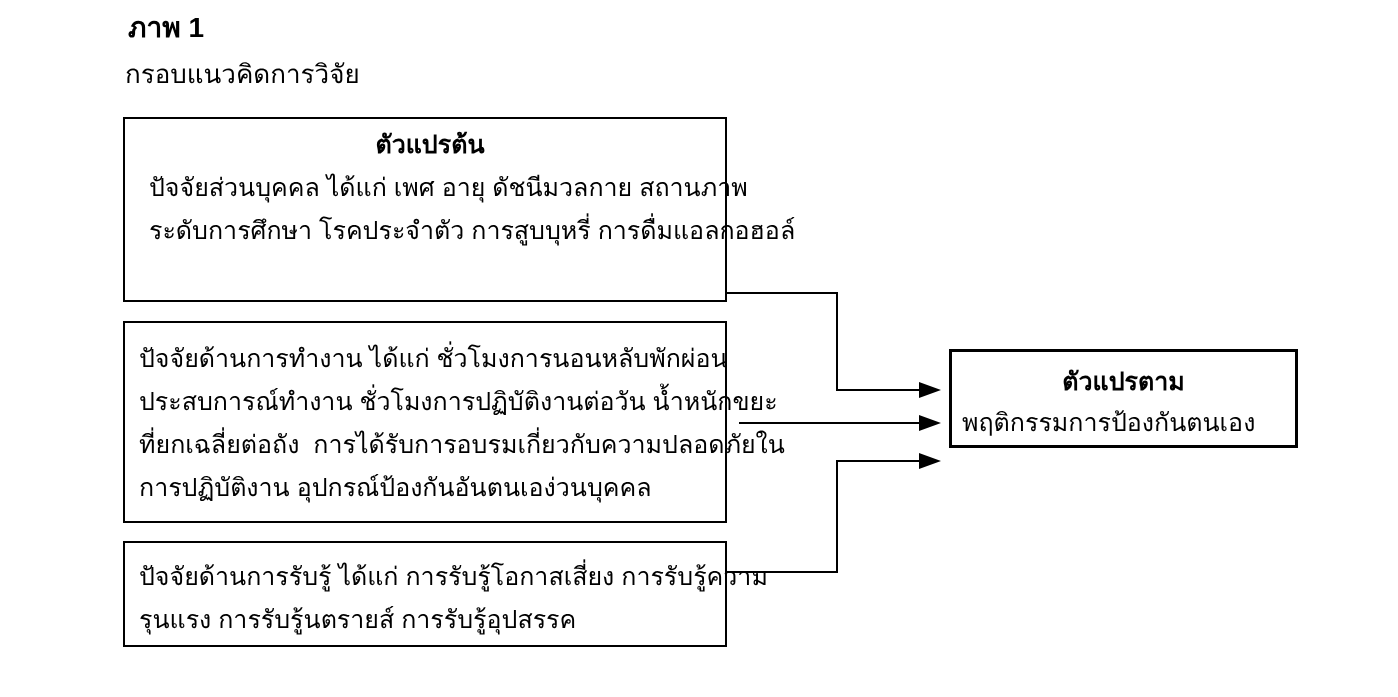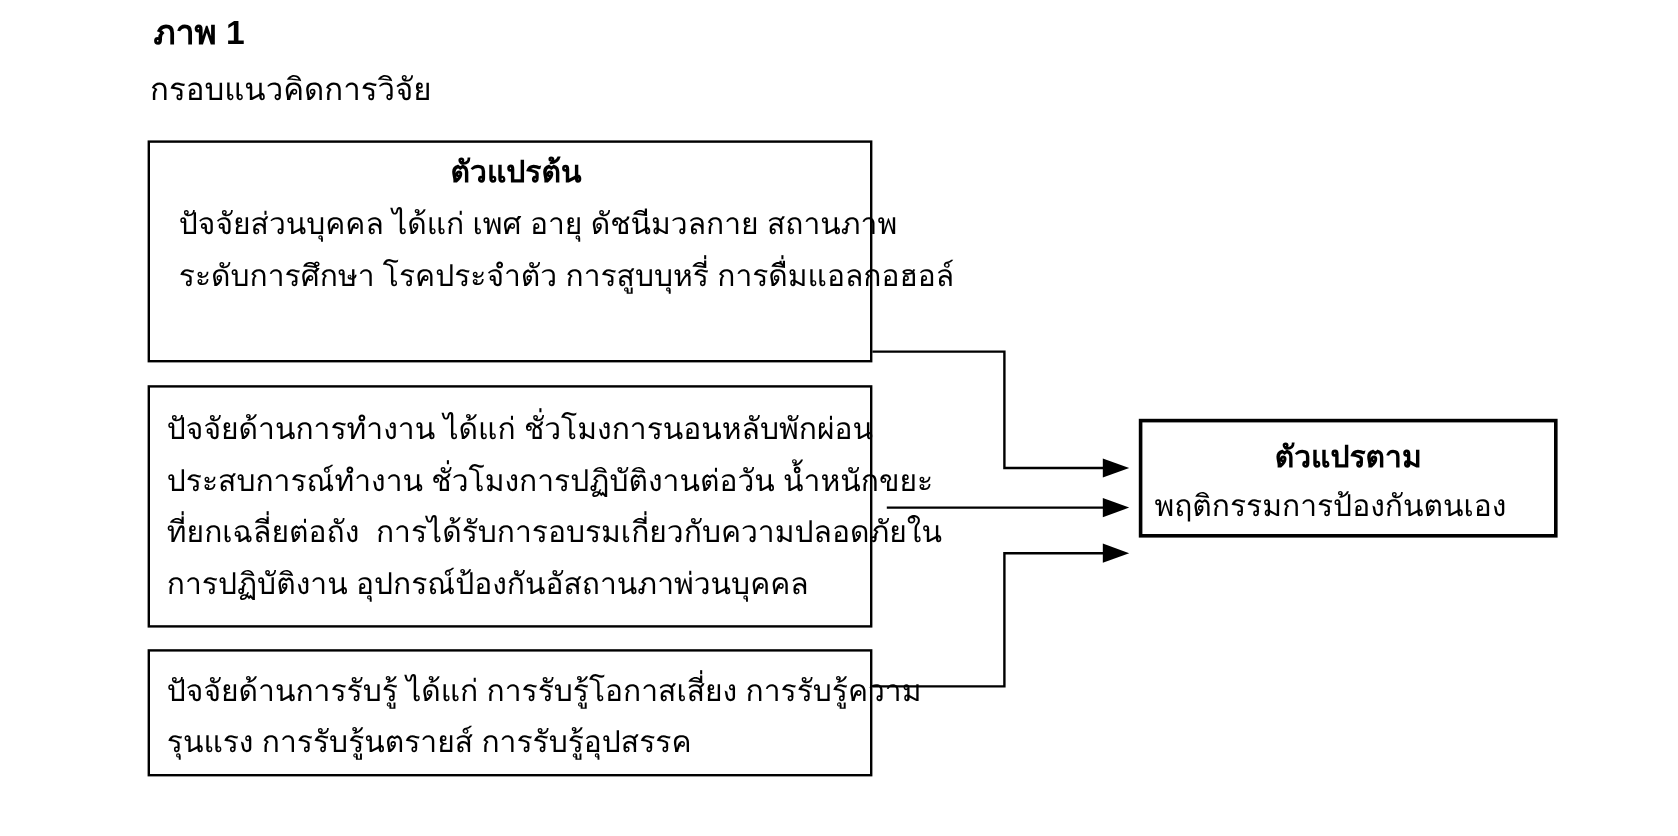--- a/index.html
+++ b/index.html
@@ -80,21 +80,21 @@
   <div class="box box-ind-1">
     <div class="box-header">ตัวแปรต้น</div>
     <div class="box-line">ปัจจัยส่วนบุคคล ได้แก่ เพศ อายุ ดัชนีมวลกาย สถานภาพ</div>
     <div class="box-line">ระดับการศึกษา โรคประจำตัว การสูบบุหรี่ การดื่มแอลกอฮอล์</div>
   </div>
 
   <div class="box box-ind-2">
     <div class="box-line">ปัจจัยด้านการทำงาน ได้แก่ ชั่วโมงการนอนหลับพักผ่อน</div>
     <div class="box-line">ประสบการณ์ทำงาน ชั่วโมงการปฏิบัติงานต่อวัน น้ำหนักขยะ</div>
     <div class="box-line">ที่ยกเฉลี่ยต่อถัง  การได้รับการอบรมเกี่ยวกับความปลอดภัยใน</div>
-    <div class="box-line">การปฏิบัติงาน อุปกรณ์ป้องกันอัสถานภาพ่วนบุคคล</div>
+    <div class="box-line">การปฏิบัติงาน อุปกรณ์ป้องกันอันตนเอง่วนบุคคล</div>
   </div>
 
   <div class="box box-ind-3">
     <div class="box-line">ปัจจัยด้านการรับรู้ ได้แก่ การรับรู้โอกาสเสี่ยง การรับรู้ความ</div>
     <div class="box-line">รุนแรง การรับรู้นตรายส์ การรับรู้อุปสรรค</div>
   </div>
 
   <div class="box box-dep">
     <div class="box-header">ตัวแปรตาม</div>
     <div class="box-line">พฤติกรรมการป้องกันตนเอง</div>

